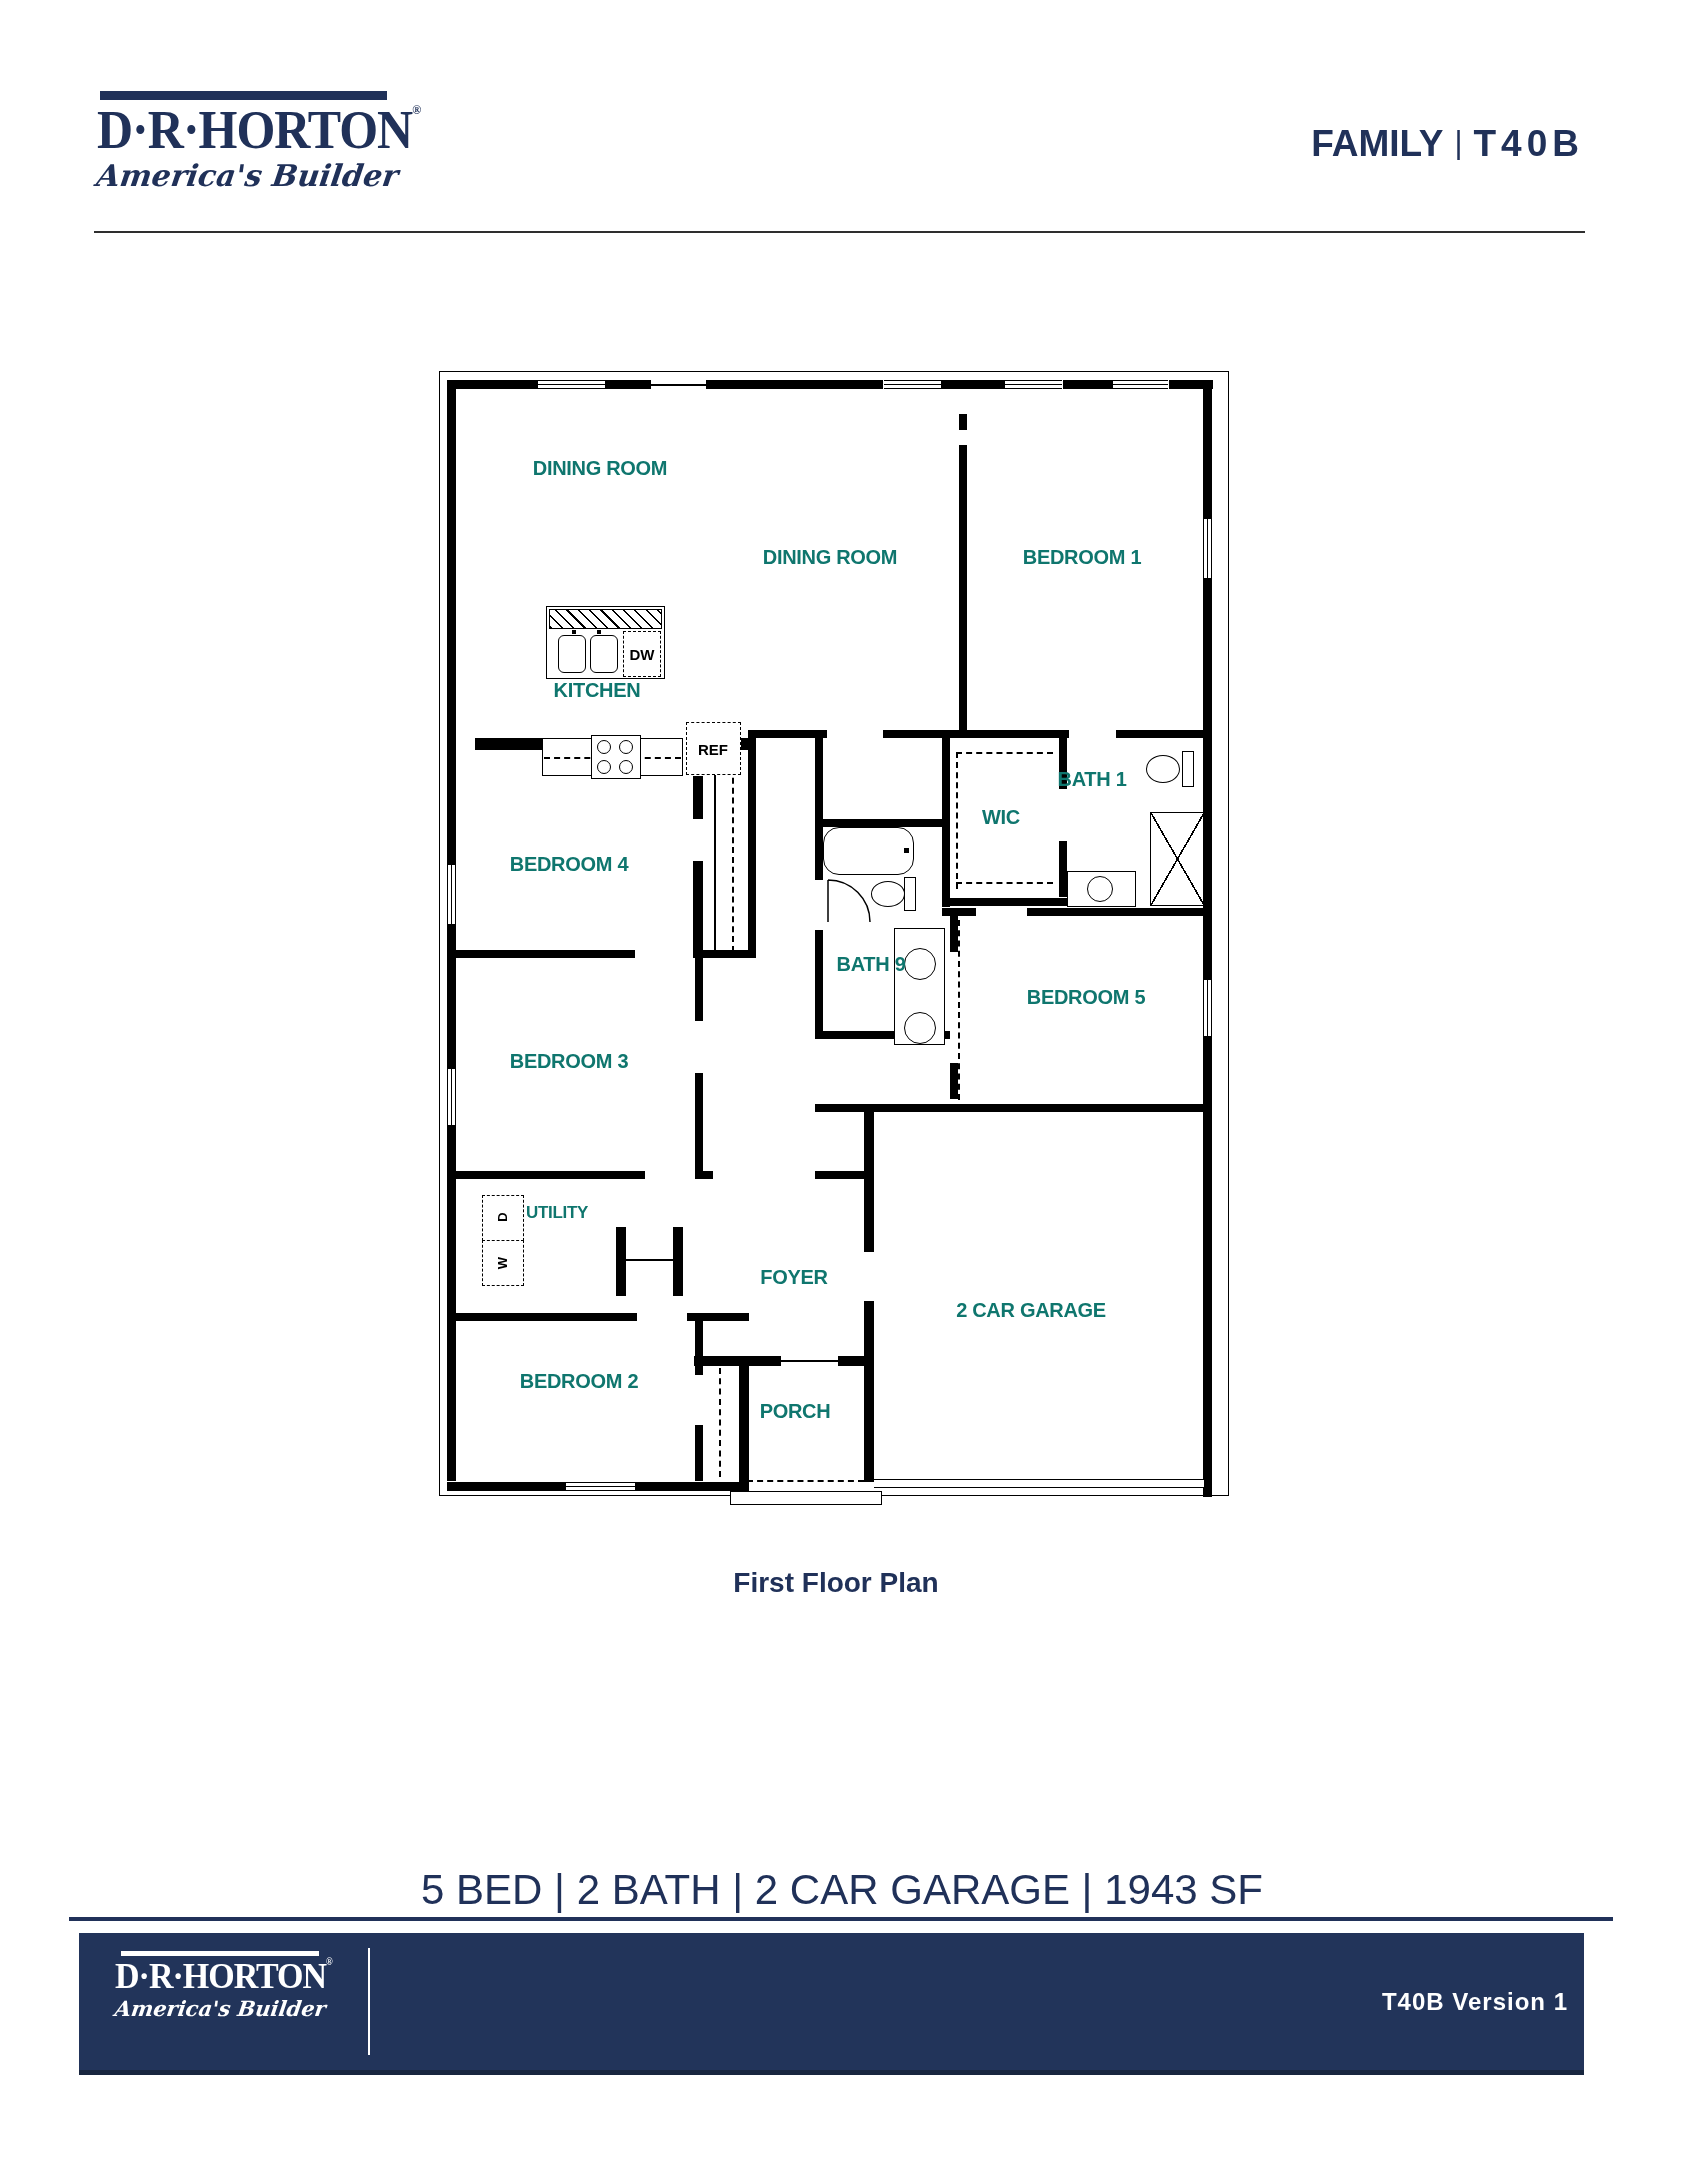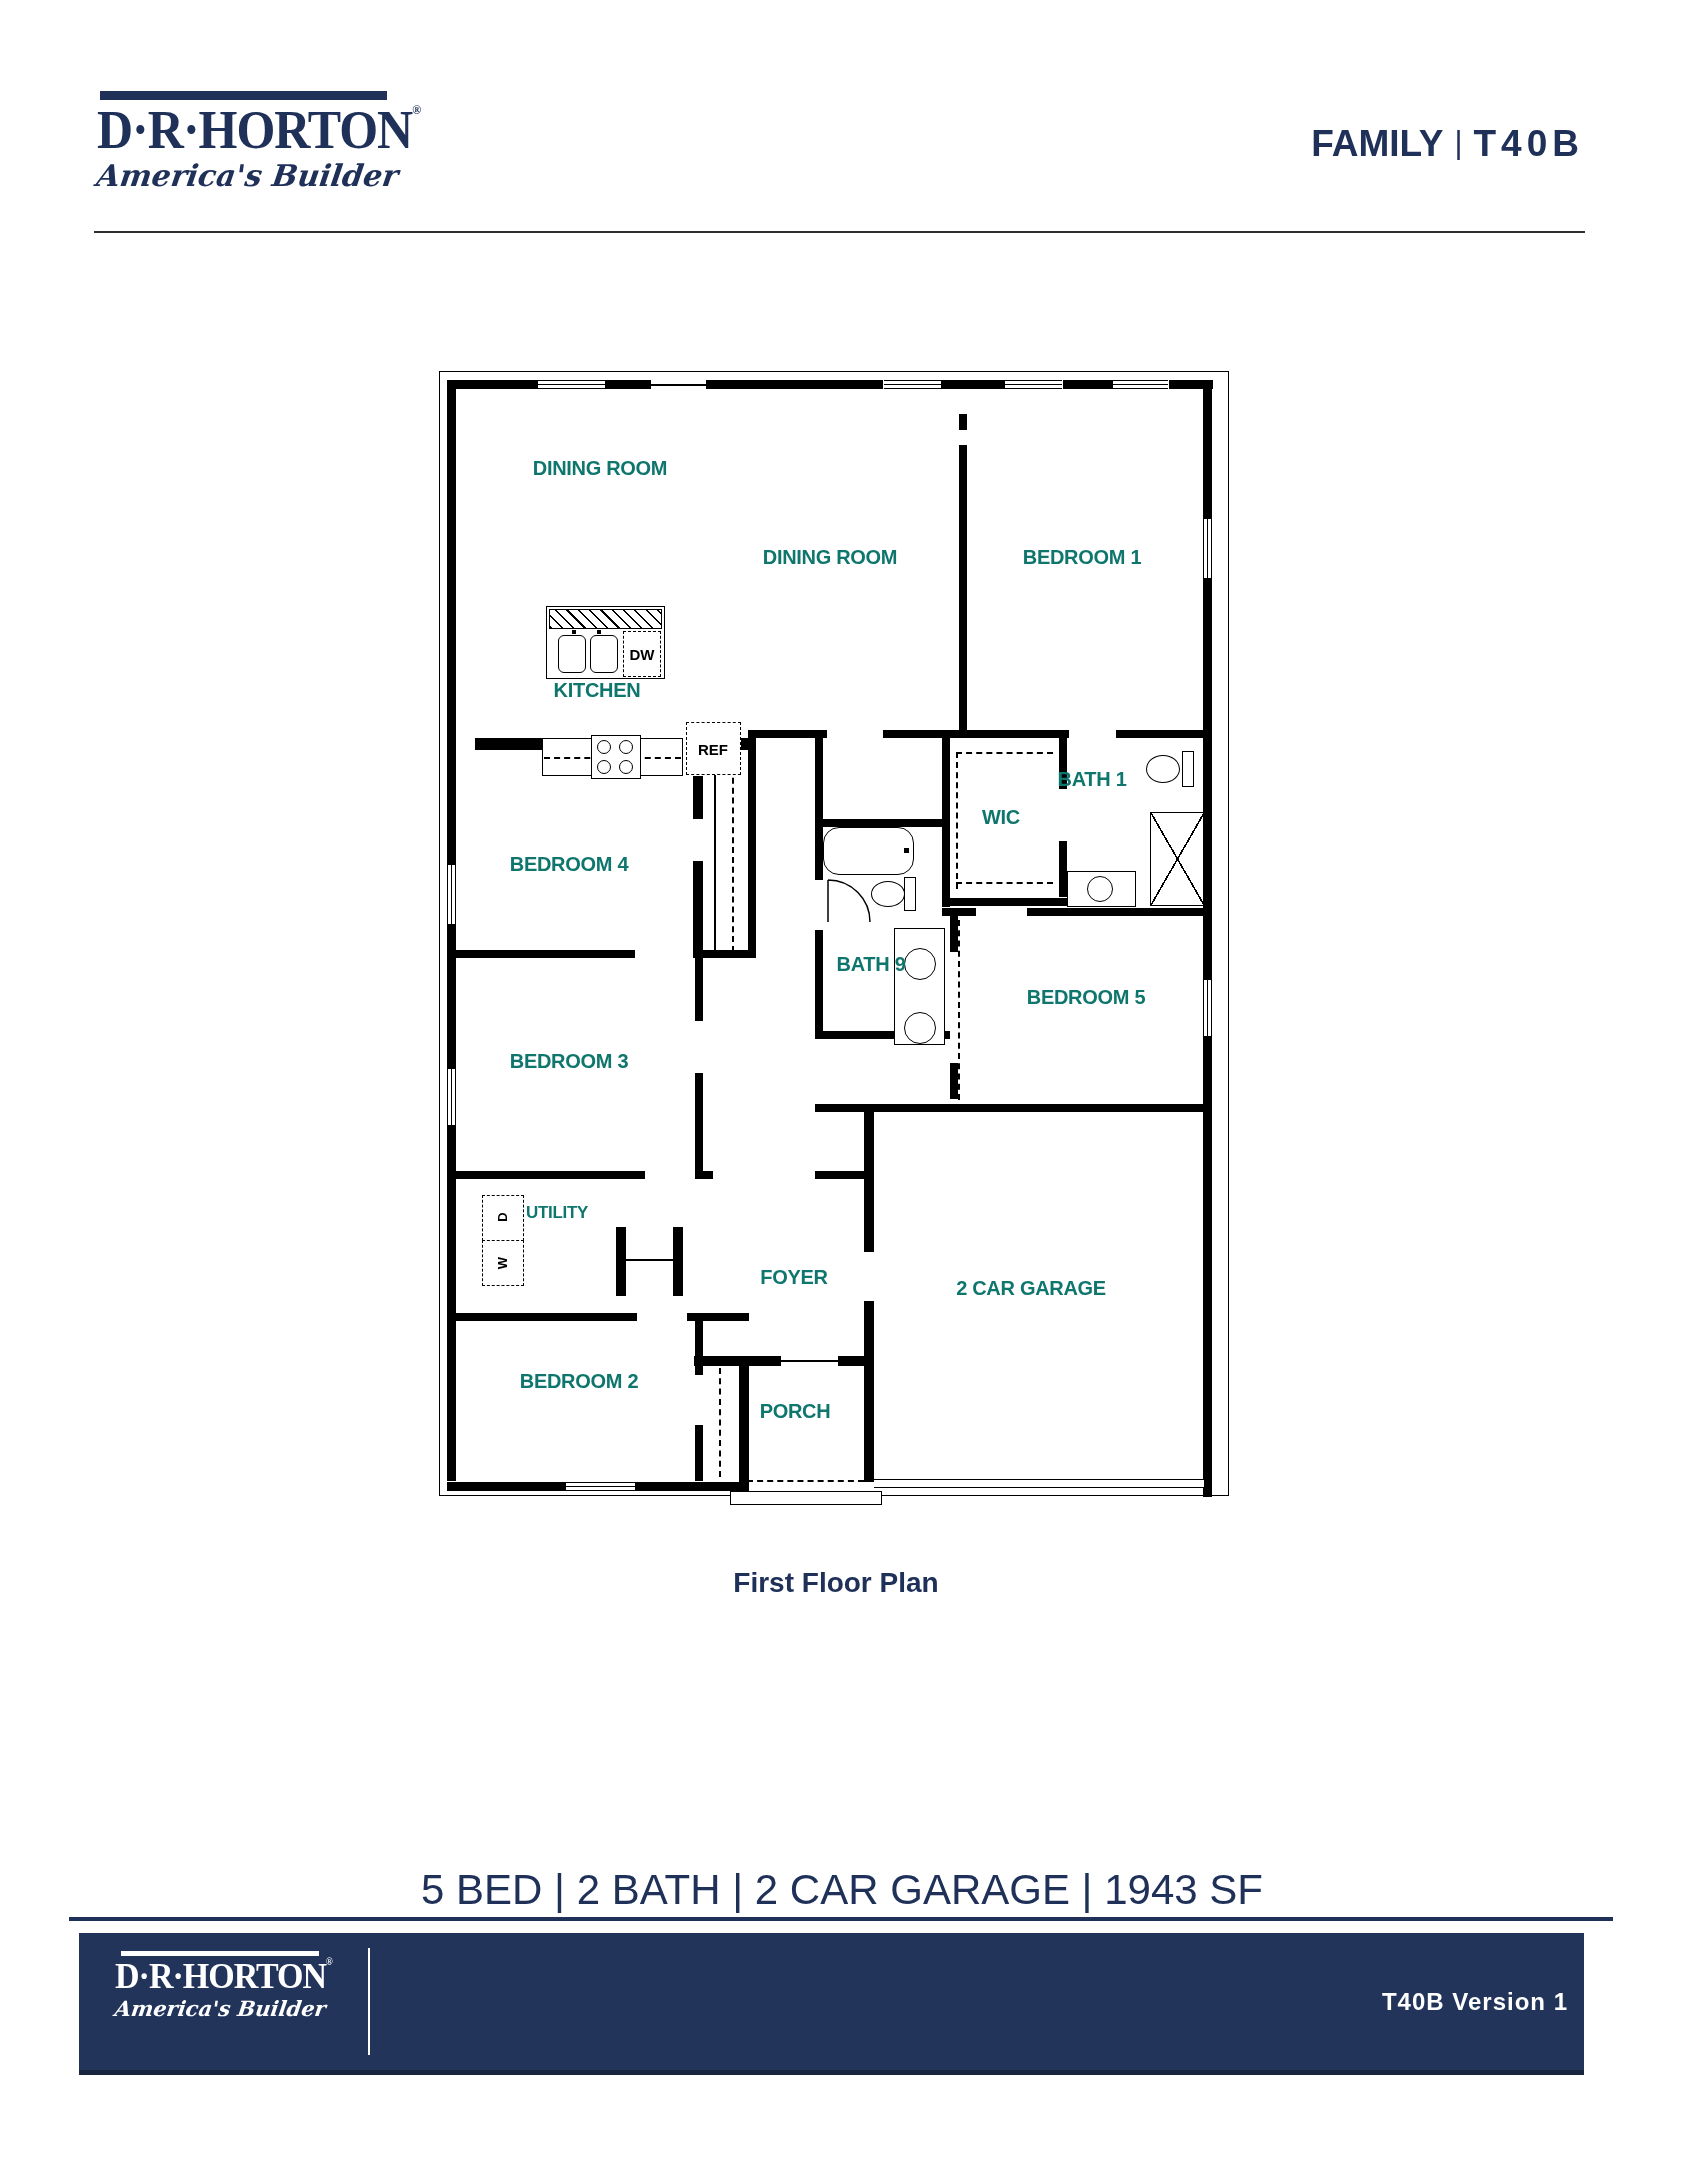--- a/index.html
+++ b/index.html
@@ -203,21 +203,21 @@
     <div class="rl" style="left:635px;top:187px">BEDROOM 1</div>
     <div class="rl" style="left:150px;top:320px">KITCHEN</div>
     <div class="rl" style="left:645px;top:409px">BATH 1</div>
     <div class="rl" style="left:554px;top:447px">WIC</div>
     <div class="rl" style="left:122px;top:494px">BEDROOM 4</div>
     <div class="rl" style="left:424px;top:594px">BATH 9</div>
     <div class="rl" style="left:639px;top:627px">BEDROOM 5</div>
     <div class="rl" style="left:122px;top:691px">BEDROOM 3</div>
     <div class="rl" style="left:110px;top:843px;font-size:17px">UTILITY</div>
     <div class="rl" style="left:347px;top:907px">FOYER</div>
-    <div class="rl" style="left:584px;top:918px">2 CAR GARAGE</div>
+    <div class="rl" style="left:584px;top:940px">2 CAR GARAGE</div>
     <div class="rl" style="left:132px;top:1011px">BEDROOM 2</div>
     <div class="rl" style="left:348px;top:1041px">PORCH</div>
   </div>
 
   <div class="caption">First Floor Plan</div>
 
   <div class="specs">5 BED | 2 BATH | 2 CAR GARAGE | 1943 SF</div>
   <div class="nrule"></div>
 
   <div class="footer">

